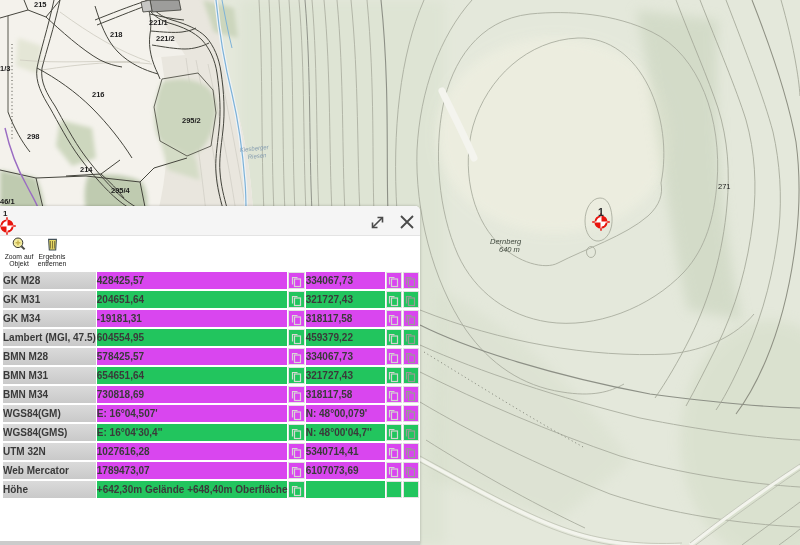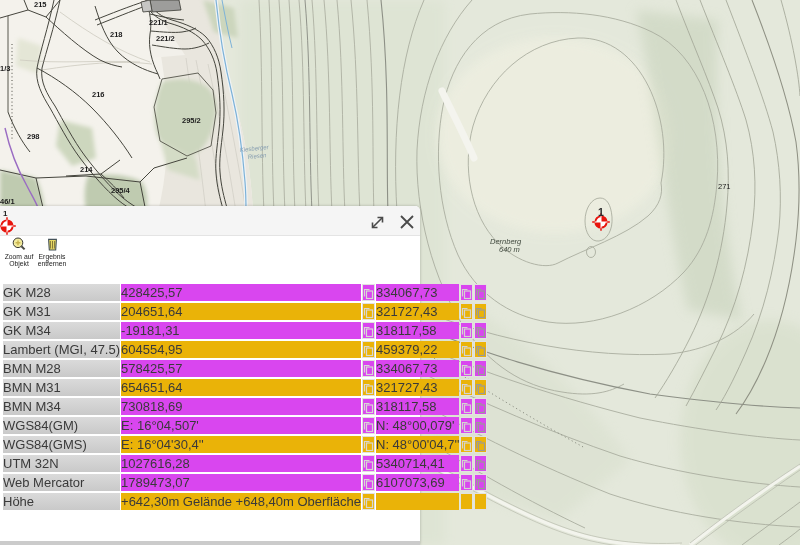--- a/index.html
+++ b/index.html
@@ -1,28 +1,28 @@
 <!DOCTYPE html>
 <html><head><meta charset="utf-8">
 <style>
 html,body{margin:0;padding:0;width:800px;height:545px;overflow:hidden;background:#e3e7da}
 body{font-family:"Liberation Sans",sans-serif;position:relative}
 #map{position:absolute;left:0;top:0}
 #panel{position:absolute;left:0;top:206px;width:420px;height:339px;background:#fff;border-radius:0 5px 0 0;box-shadow:0 0 3px rgba(0,0,0,.25)}
 #phead{position:absolute;left:0;top:0;width:100%;height:29px;background:#f5f5f5;border-bottom:1px solid #e4e4e4;border-radius:0 5px 0 0}
 .tbtn{position:absolute;text-align:center;font-size:6.8px;color:#1c1c1c;line-height:1.1}
-#ptable{position:absolute;left:2px;top:76px;border-collapse:separate;border-spacing:1px 2px;font-size:13px;font-weight:normal;color:#3a3a3a}
+#ptable{position:absolute;left:2px;top:64px;border-collapse:separate;border-spacing:1px 2px;font-size:10px;font-weight:bold;color:#3a3a3a}
 #ptable td{height:17px;box-sizing:border-box;padding:0;white-space:nowrap;vertical-align:middle}
 td.lab{width:83px;padding-left:4px;background:linear-gradient(#dadada,#c9c9c9)}
 td.v1{width:182px;padding-left:3px}
 td.v2{width:94px;padding-left:3px}
 td.cp{width:20px;border:1px solid #e2e2e0;text-align:center}
 td.cp svg{display:block;margin:2px auto 0}
 tr.odd td.v1,tr.odd td.v2,tr.odd td.cp{background:#d946ef}
-tr.even td.v1,tr.even td.v2,tr.even td.cp{background:#eab308}
+tr.even td.v1,tr.even td.v2,tr.even td.cp{background:#22c55e}
 #sbar{position:absolute;left:0;bottom:0;width:100%;height:4px;background:#cbcbcb}
 </style></head>
 <body>
 <svg id="map" width="800" height="545" viewBox="0 0 800 545">
 <defs>
 <filter id="b2" x="-30%" y="-30%" width="160%" height="160%">
         <feGaussianBlur stdDeviation="2"></feGaussianBlur>
       </filter>
 <filter id="b6" x="-30%" y="-30%" width="160%" height="160%">
         <feGaussianBlur stdDeviation="6"></feGaussianBlur>

